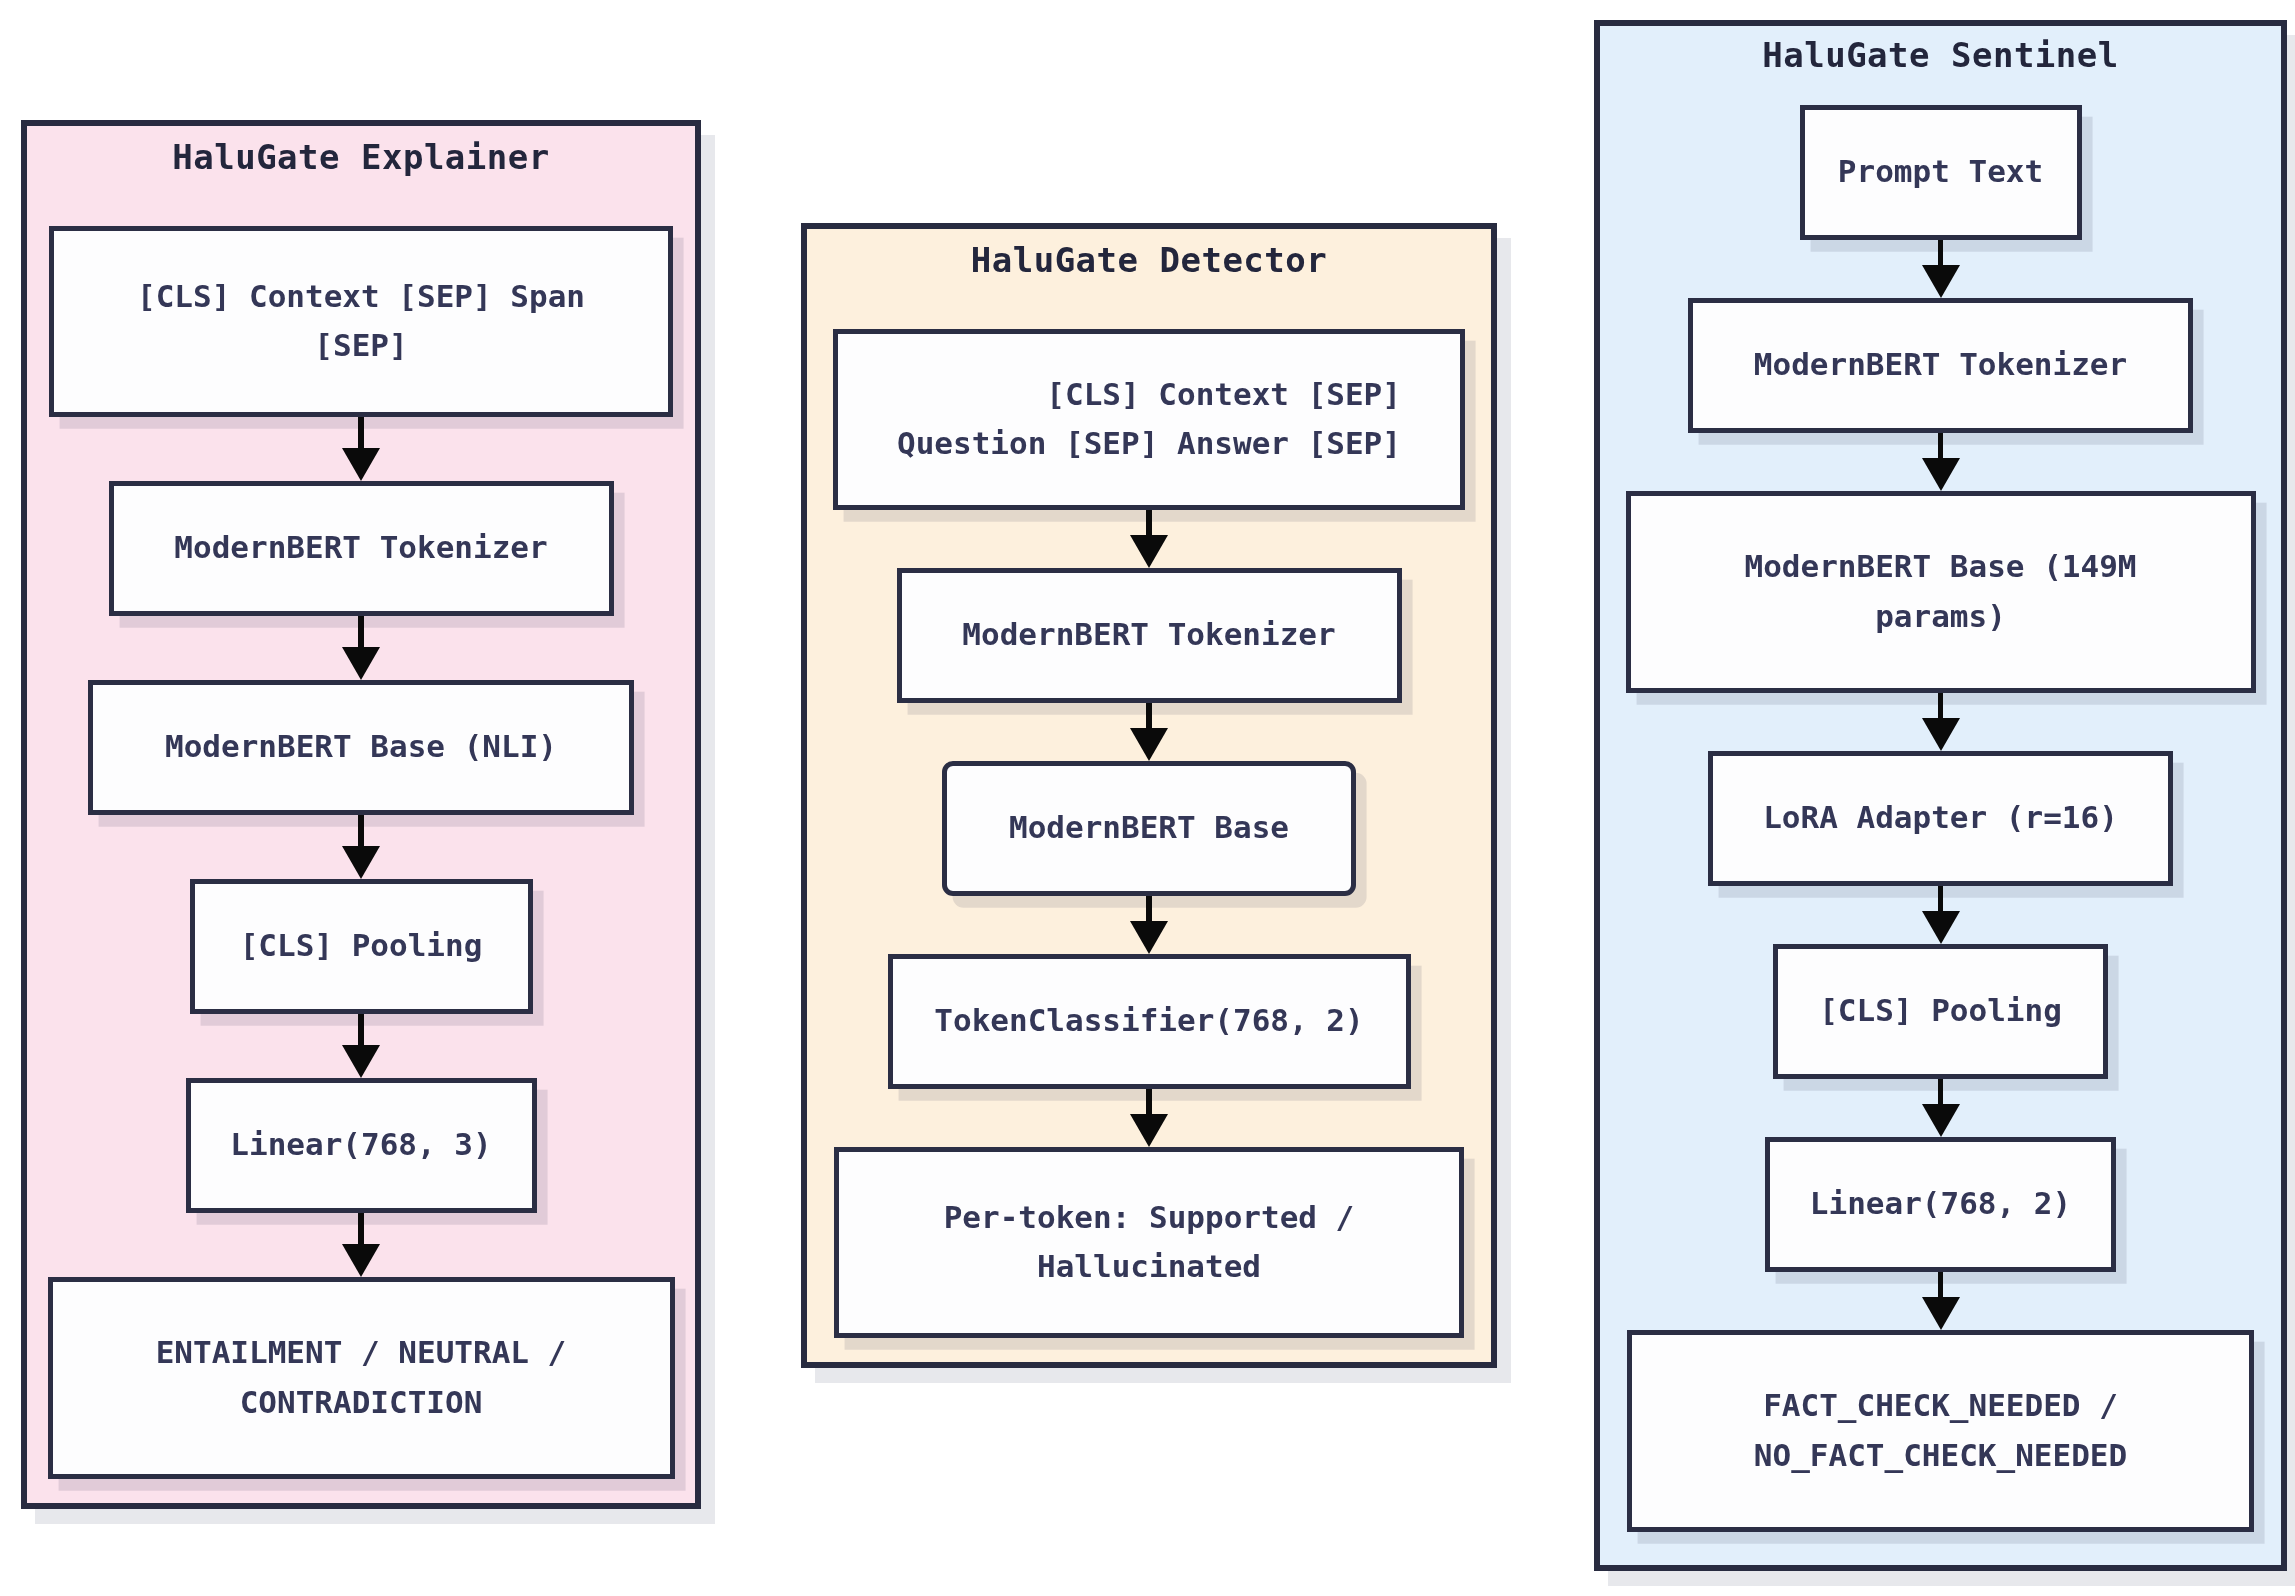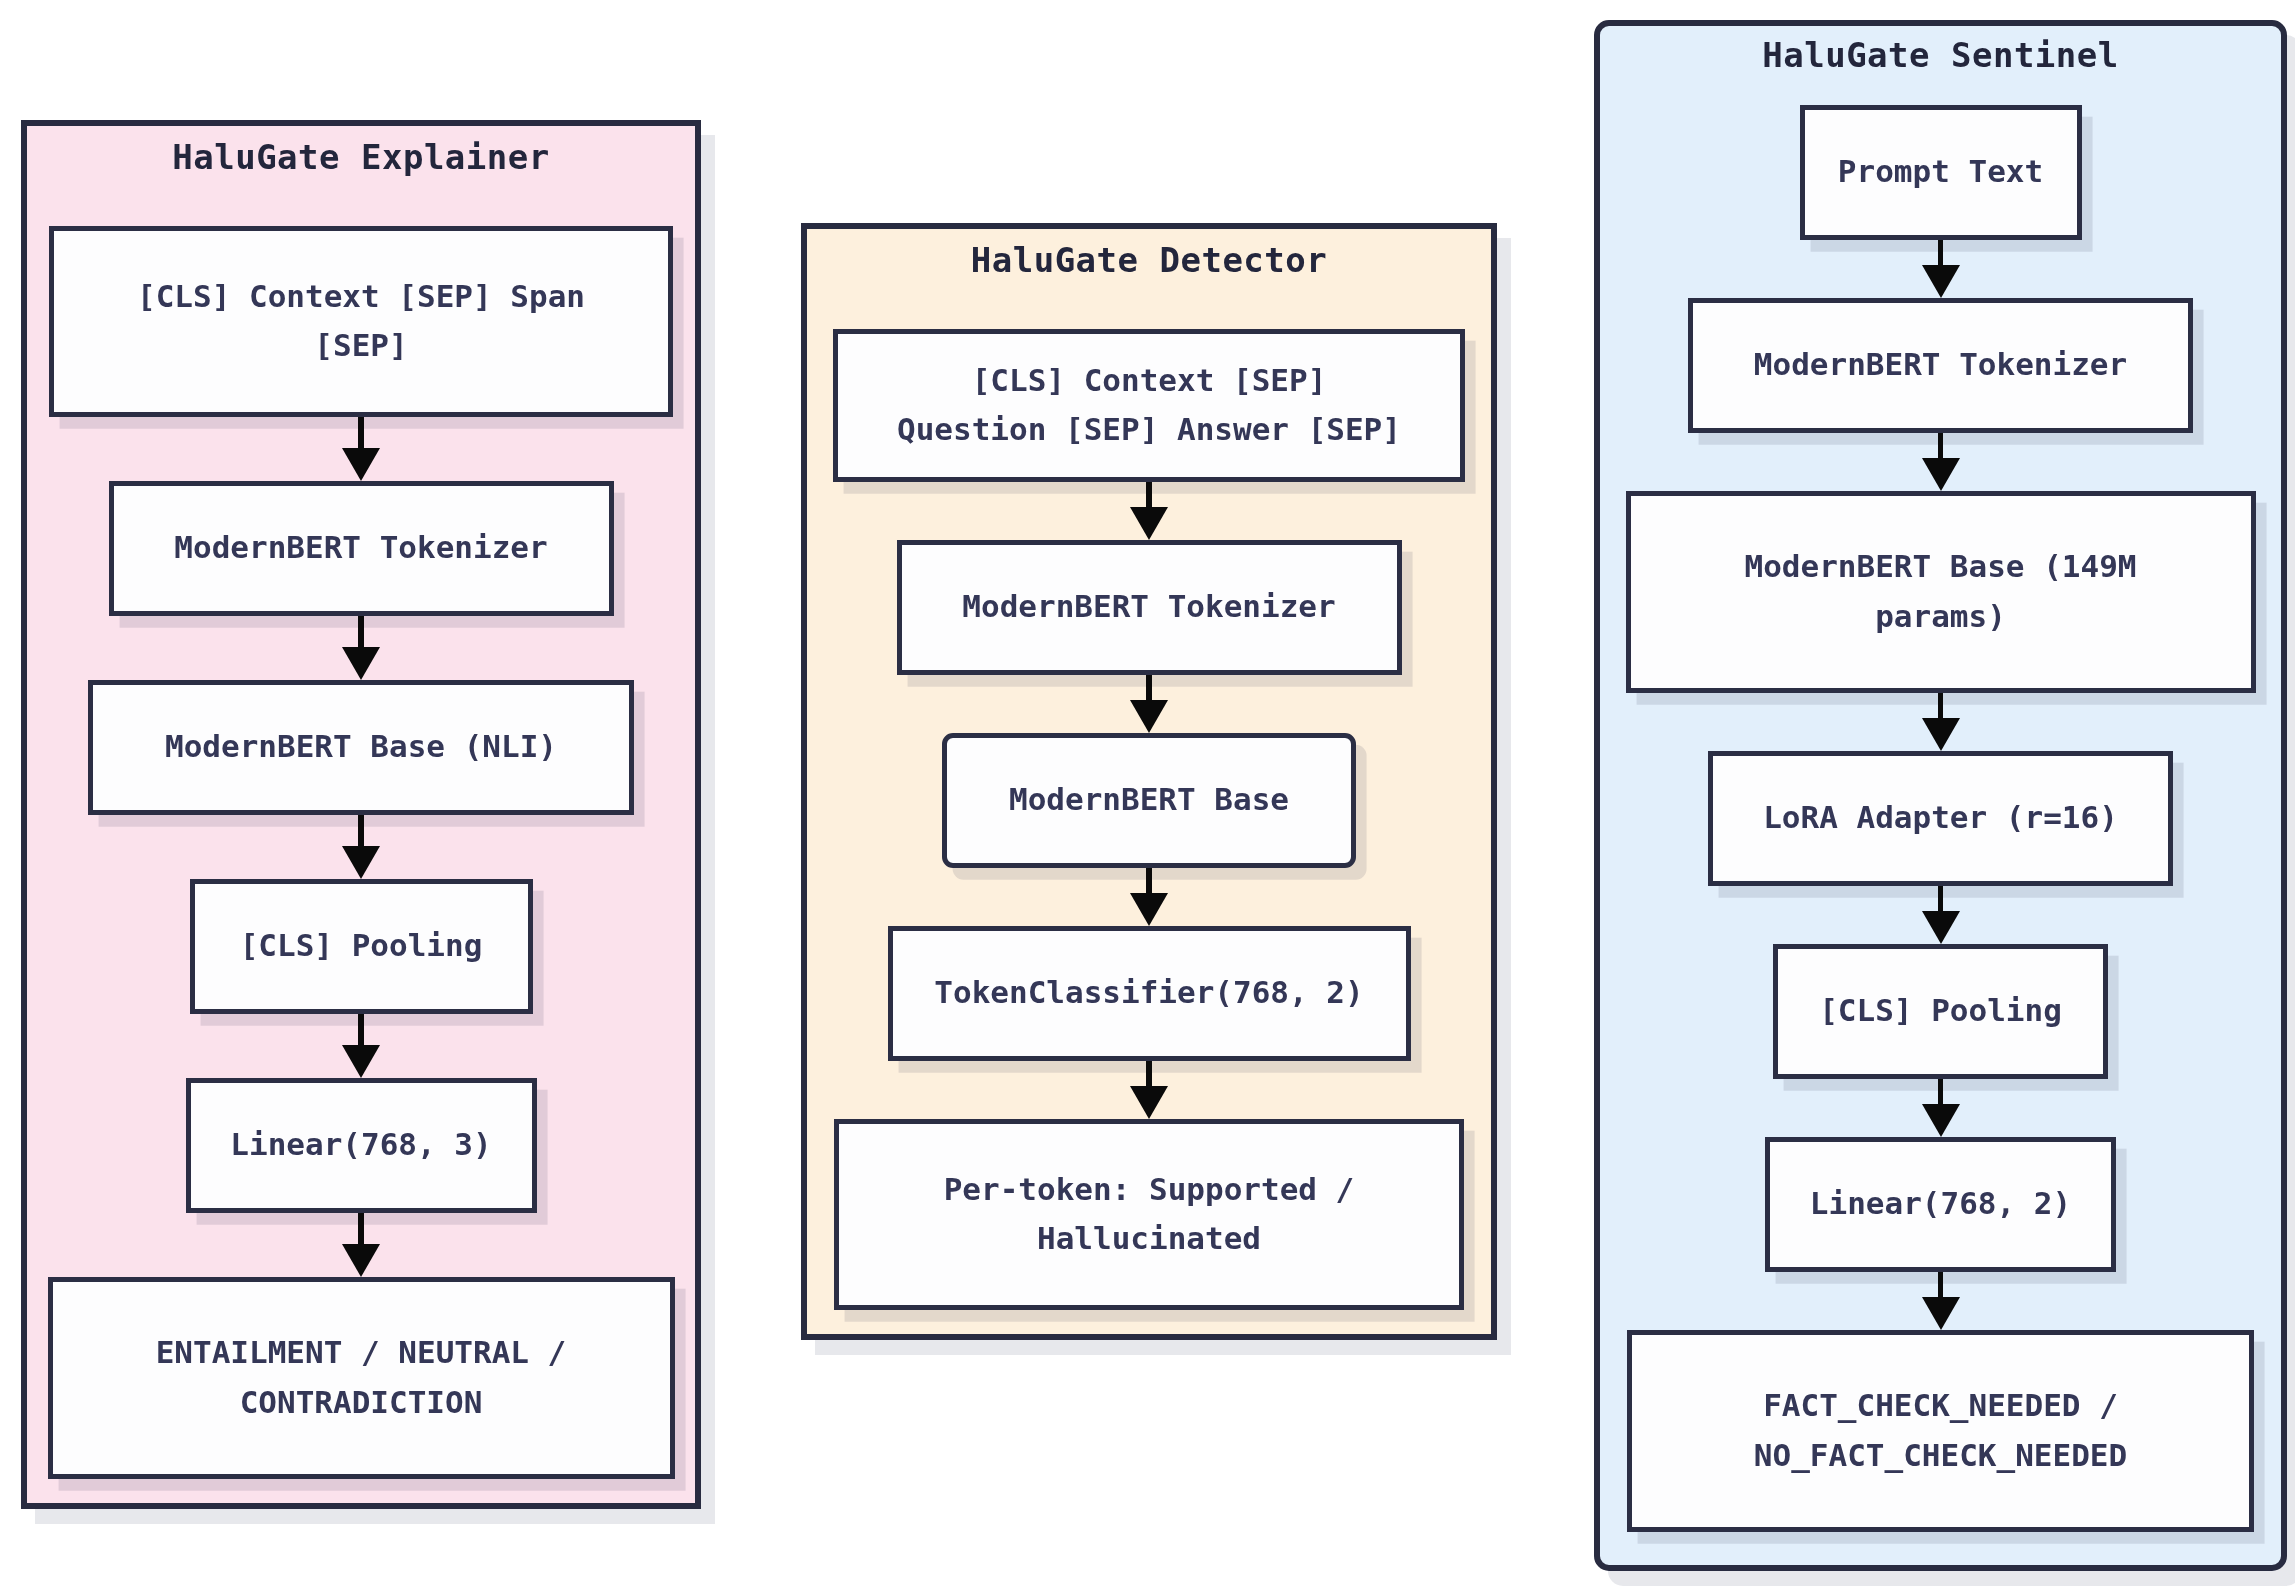--- a/index.html
+++ b/index.html
@@ -25,21 +25,21 @@
   .panel{
     position:absolute;
     display:flex;
     flex-direction:column;
     align-items:center;
     border:6.4px solid var(--panel-border);
     box-shadow:14px 15px 0 rgba(70,74,105,0.13);
   }
   .panel.explainer{left:21px;  top:120px; width:680px; background:var(--explainer-bg);}
   .panel.detector {left:801px;top:223px; width:696px; background:var(--detector-bg);}
-  .panel.sentinel {left:1594px;top:20px;  width:693px; background:var(--sentinel-bg);border-radius:15px;}
+  .panel.sentinel {left:1594px;top:20px;  width:693px; background:var(--sentinel-bg);}
 
   .panel-title{
     font-size:34px;
     font-weight:700;
     line-height:41px;
     color:var(--title-text);
     text-align:center;
     letter-spacing:0.5px;
   }
   .explainer .panel-title{margin:10.6px 0 48px 0;}
@@ -64,21 +64,21 @@
   }
 
   
   .c1n0{width:624px;height:191px;}
   .c1n1{width:505px; height:135px;}
   .c1n2{width:546px; height:135px;}
   .c1n3{width:343px; height:135px;}
   .c1n4{width:351px; height:135px;}
   .c1n5{width:627px;height:202px;}
   
-  .c2n0{width:632px;height:153px;}
+  .c2n0{width:632px;height:181px;text-align:right;}
   .c2n1{width:505px; height:135px;}
   .c2n2{width:414px; height:135px;border-radius:11px;}
   .c2n3{width:523px; height:135px;}
   .c2n4{width:630px;height:191px;}
   
   .c3n0{width:282px; height:135px;}
   .c3n1{width:505px; height:135px;}
   .c3n2{width:630px;height:202px;}
   .c3n3{width:465px; height:135px;}
   .c3n4{width:335px; height:135px;}

